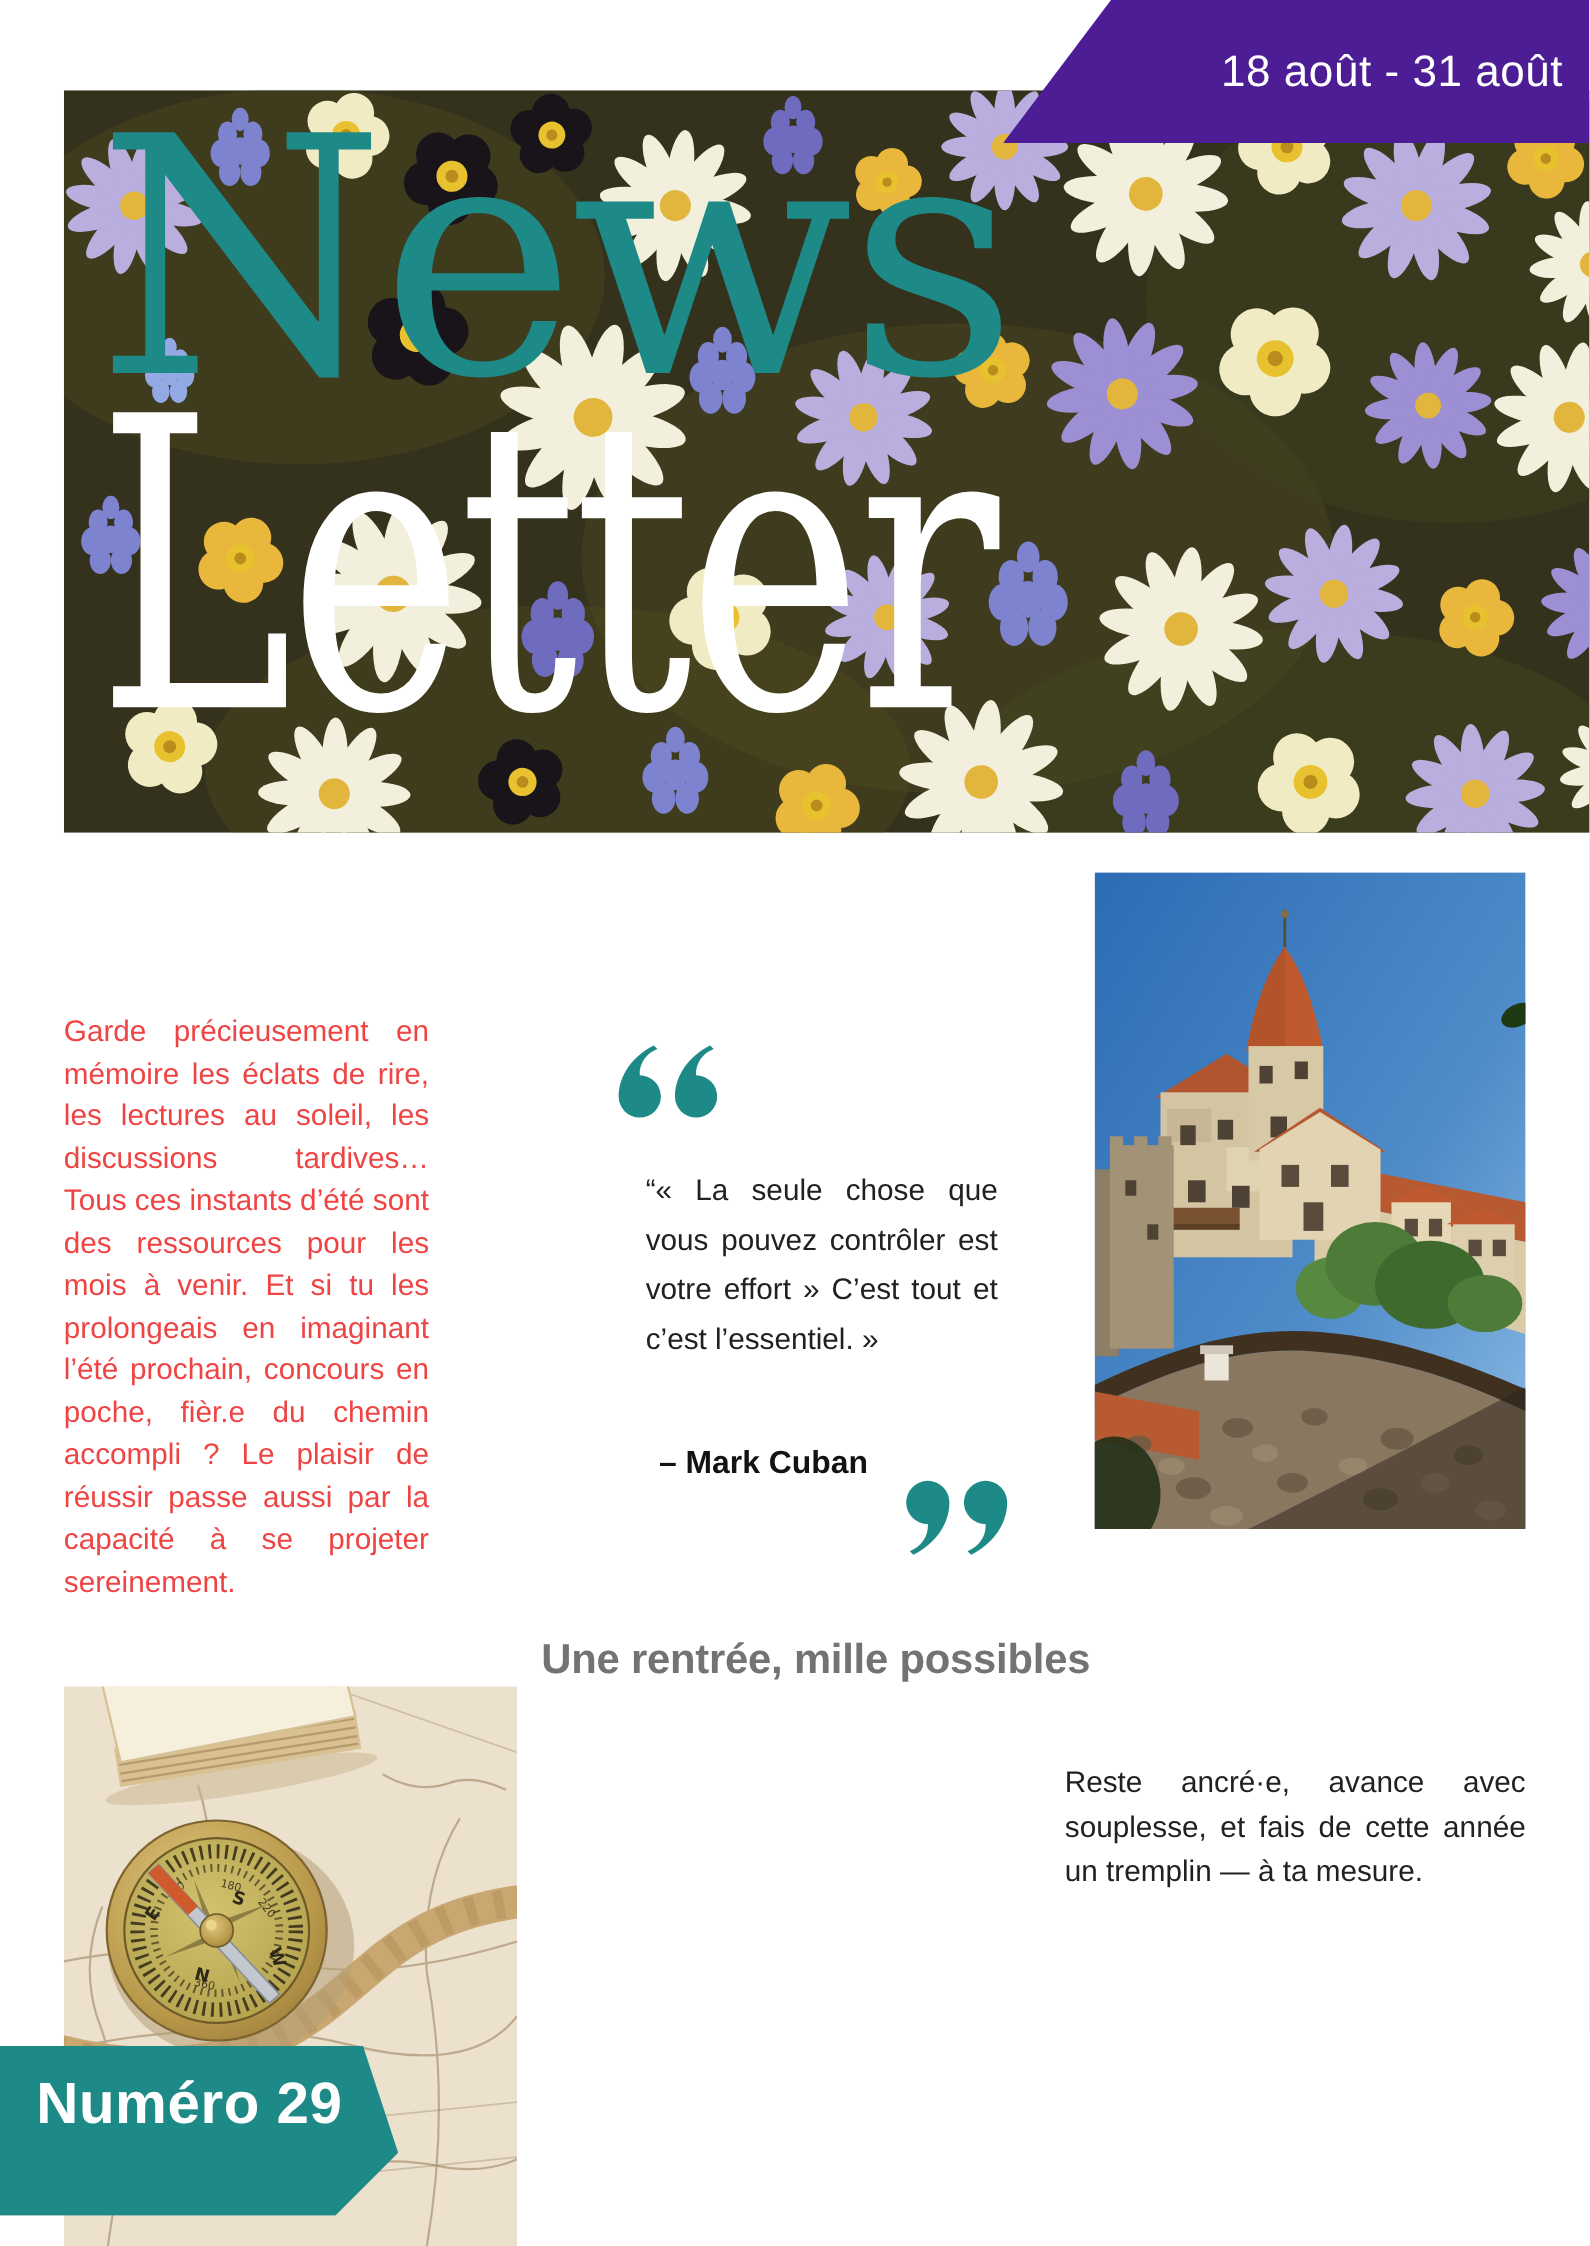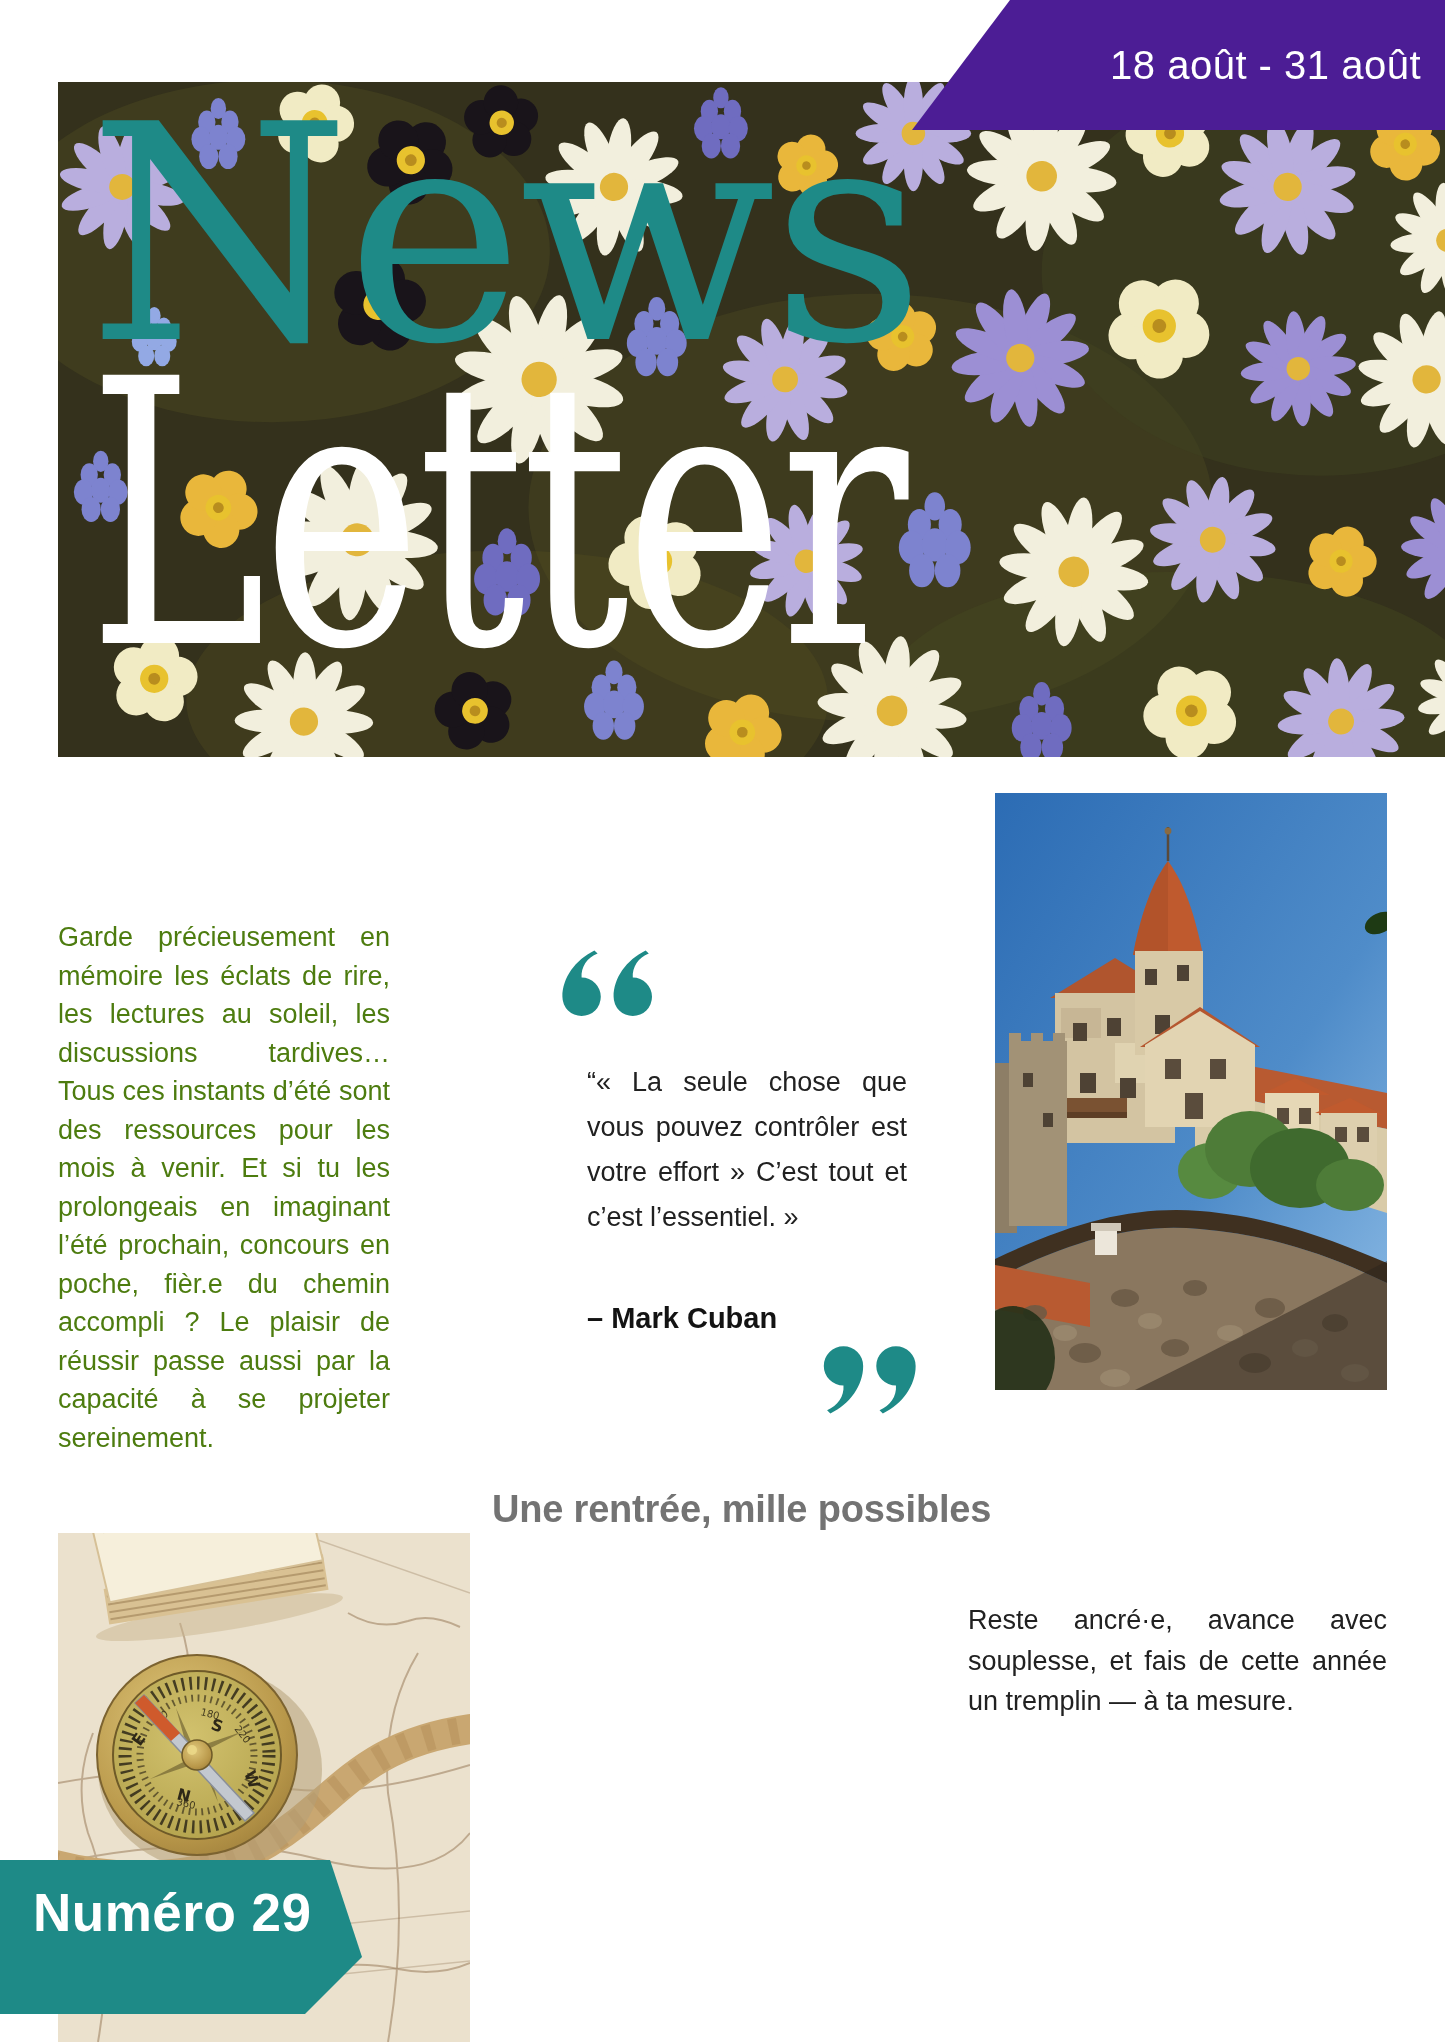--- a/index.html
+++ b/index.html
@@ -39,21 +39,21 @@
   }
 
   
   .a1-heading{
     left:58px;top:822px;width:345px;
     font-size:37px;font-weight:800;line-height:41px;color:#131313;
     letter-spacing:-0.2px;
   }
   .a1-body{
     left:58px;top:918px;width:332px;
-    font-size:27px;line-height:38.5px;color:#4d7c0f;
+    font-size:27px;line-height:38.5px;color:#ef4444;
     text-align:justify;
   }
 
   
   .quote-open{left:556px;top:944px;width:96px;height:80px;}
   .quote-close{left:823px;top:1338px;width:100px;height:82px;}
   .quote-text{
     left:587px;top:1060px;width:320px;
     font-size:27px;line-height:45px;color:#212121;text-align:justify;
   }
@@ -213,21 +213,21 @@
 
   <span class="abs quote-open">
     <svg viewBox="0 0 120 100" width="96" height="80" aria-hidden="true">
       <g fill="#1e8a87">
         <path d="M48,8 C24,20 8,42 8,66 a24,24 0 1 0 24,-24 c-1,-13 7,-25 20,-30 Z"></path>
         <path d="M112,8 C88,20 72,42 72,66 a24,24 0 1 0 24,-24 c-1,-13 7,-25 20,-30 Z"></path>
       </g>
     </svg>
   </span>
   <p class="abs quote-text" style="margin:0">“« La seule chose que vous pouvez contrôler est votre effort » C’est tout et c’est l’essentiel. »</p>
-  <p class="abs quote-attr" style="margin:0">– Mark Cuban</p>
+  <p class="abs quote-attr" style="margin:12px">– Mark Cuban</p>
   <span class="abs quote-close">
     <svg viewBox="0 0 120 100" width="100" height="82" aria-hidden="true">
       <g fill="#1e8a87" transform="rotate(180 60 50)">
         <path d="M48,8 C24,20 8,42 8,66 a24,24 0 1 0 24,-24 c-1,-13 7,-25 20,-30 Z"></path>
         <path d="M112,8 C88,20 72,42 72,66 a24,24 0 1 0 24,-24 c-1,-13 7,-25 20,-30 Z"></path>
       </g>
     </svg>
   </span>
 
   <div class="abs castle">

